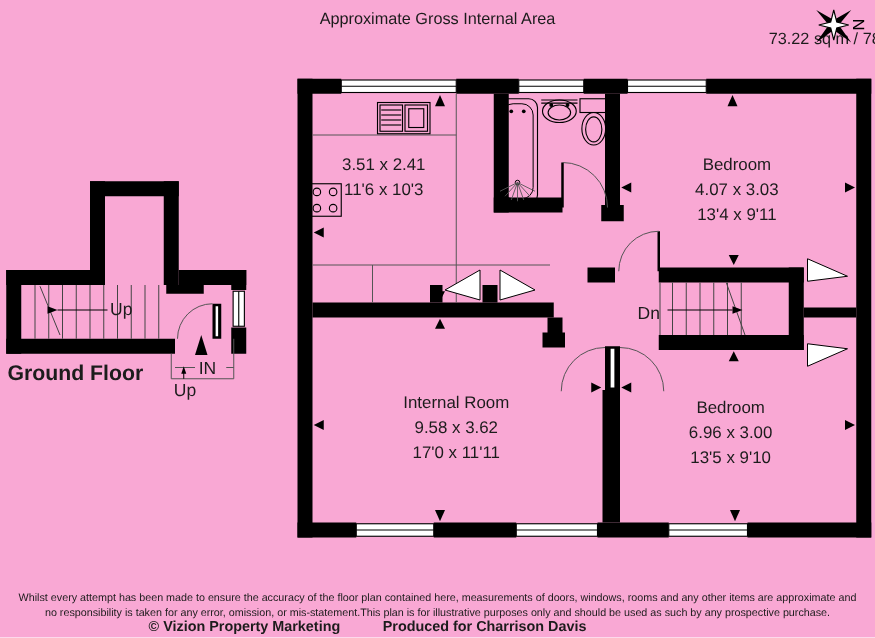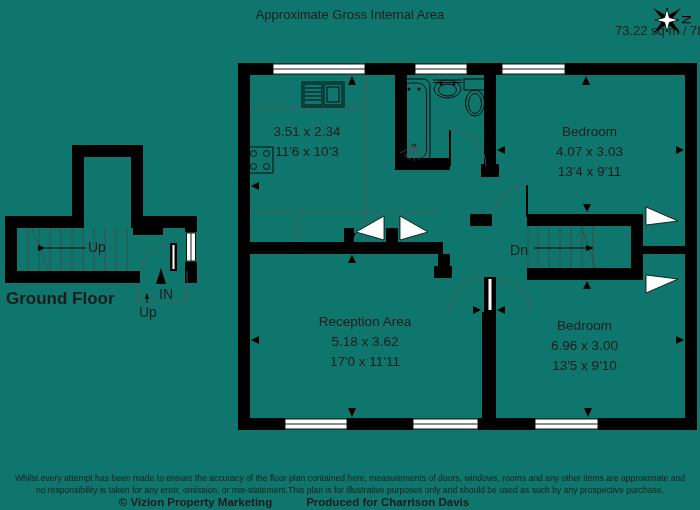--- a/index.html
+++ b/index.html
@@ -1,16 +1,16 @@
 <!DOCTYPE html>
 <html><head>
 <meta charset="utf-8">
 <style>
   html,body{margin:0;padding:0;background:#fff;}
-  #canvas{position:relative;width:700px;height:510px;background:#0f766e;overflow:hidden;
+  #canvas{position:relative;width:700px;height:510px;background:#f9a8d4;overflow:hidden;
           font-family:"Liberation Sans", sans-serif;color:#1c1c1c;}
   .abs{position:absolute;}
   .hdr{left:0;top:7px;width:700px;text-align:center;font-size:13px;line-height:16px;}
   .hdr2{left:0;top:23px;width:700px;text-align:right;font-size:13px;line-height:16px;padding-left:40px;}
   .room-label{position:absolute;text-align:center;font-size:13.5px;line-height:20px;white-space:nowrap;}
   .floor-label{position:absolute;font-size:17px;font-weight:bold;white-space:nowrap;}
   .small-label{position:absolute;font-size:14px;white-space:nowrap;}
   .footer1{left:0;top:472px;width:700px;text-align:center;font-size:8.6px;line-height:12px;}
   .footer2{left:0;top:484px;width:700px;text-align:center;font-size:8.6px;line-height:12px;}
   .footer3{left:0;top:495px;width:588px;display:flex;justify-content:center;gap:34px;
@@ -231,33 +231,33 @@
   </svg>
 
   <div class="floor-label" style="left:6px;top:289px;">Ground Floor</div>
   <div class="small-label" style="left:88px;top:239px;">Up</div>
   <div class="small-label" style="left:159px;top:286px;">IN</div>
   <div class="small-label" style="left:139px;top:304px;">Up</div>
 
   <div class="small-label" style="left:505px;top:242px;width:28px;text-align:center;">Dn</div>
 
   <div class="room-label" style="left:246px;top:122px;width:122px;">
-    <div>3.51 x 2.34</div>
+    <div>3.51 x 2.41</div>
     <div>11'6 x 10'3</div>
   </div>
 
   <div class="room-label" style="left:527px;top:122px;width:125px;">
     <div>Bedroom</div>
     <div>4.07 x 3.03</div>
     <div>13'4 x 9'11</div>
   </div>
 
   <div class="room-label" style="left:300px;top:312px;width:130px;">
-    <div>Reception Area</div>
-    <div>5.18 x 3.62</div>
+    <div>Internal Room</div>
+    <div>9.58 x 3.62</div>
     <div>17'0 x 11'11</div>
   </div>
 
   <div class="room-label" style="left:522px;top:316px;width:125px;">
     <div>Bedroom</div>
     <div>6.96 x 3.00</div>
     <div>13'5 x 9'10</div>
   </div>
 
   <div class="abs footer1">Whilst every attempt has been made to ensure the accuracy of the floor plan contained here, measurements of doors, windows, rooms and any other items are approximate and</div>

